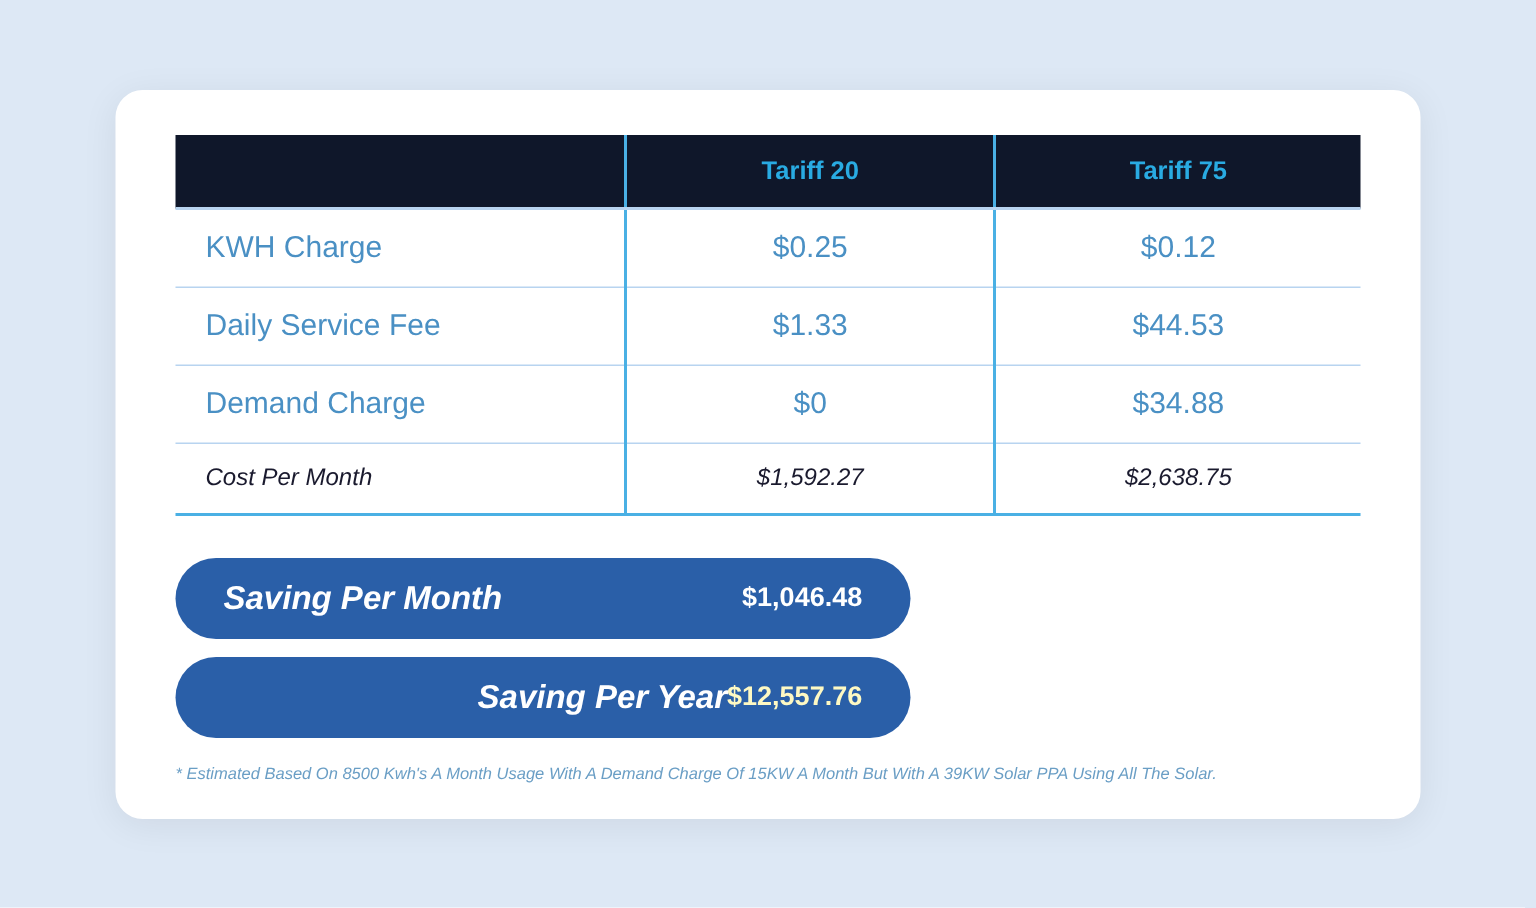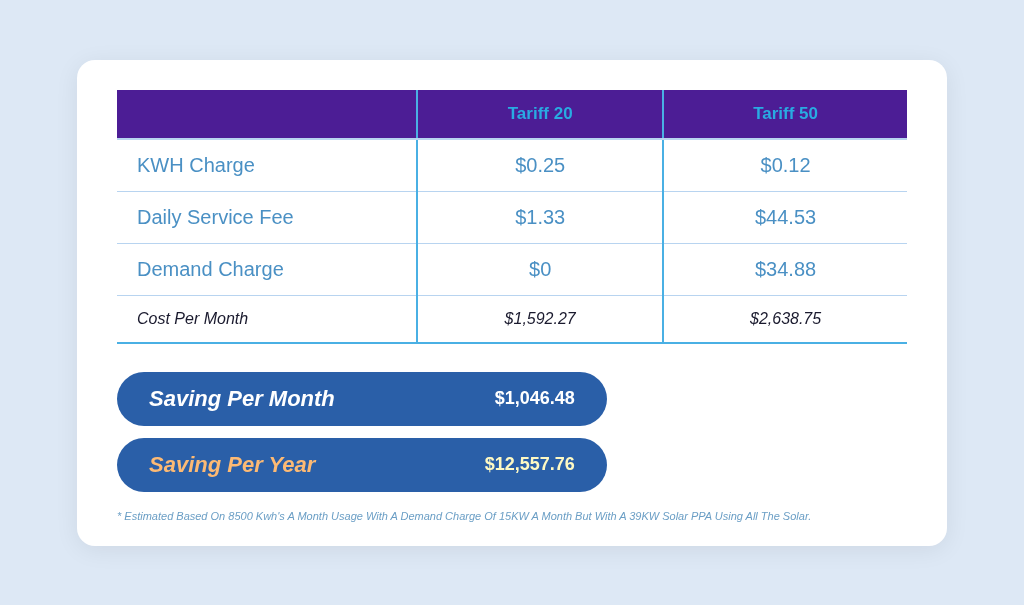--- a/index.html
+++ b/index.html
@@ -49,21 +49,21 @@
     .table-wrapper th:nth-child(2),
     .table-wrapper td:nth-child(2) {
       border-right: 2px solid #4ab0e4;
     }
 
     .table-wrapper thead th {
       color: #29abe2;
       font-size: 17px;
       font-weight: 700;
       border-bottom: 2px solid #b8d4f0;
-      background: #4c1d95;
+      background: #0f172a;
     }
 
     .table-wrapper thead th:first-child {
       border-bottom: 2px solid #b8d4f0;
     }
 
     .table-wrapper tbody tr td {
       color: #4a90c4;
       font-size: 20px;
       font-weight: 400;
@@ -109,40 +109,41 @@
       color: #ffffff;
       font-weight: 700;
       font-size: 18px;
     }
 
     .savings-bar.year .value {
       color: #fef9c3;
     }
 
     .savings-bar.year .label {
-      color: #fdba74;
+      color: #ffffff;
+      text-align: right;
     }
 
     .footnote {
       font-size: 11px;
       color: #6a9ec5;
       font-style: italic;
       margin-top: 8px;
     }
   </style>
 </head>
 <body>
 
 <div class="card">
   <table class="table-wrapper">
     <thead>
       <tr>
         <th></th>
         <th>Tariff 20</th>
-        <th>Tariff 50</th>
+        <th>Tariff 75</th>
       </tr>
     </thead>
     <tbody id="table-body">
     <tr>
           <td>KWH Charge</td>
           <td>$0.25</td>
           <td>$0.12</td>
         </tr>
         <tr>
           <td>Daily Service Fee</td>

